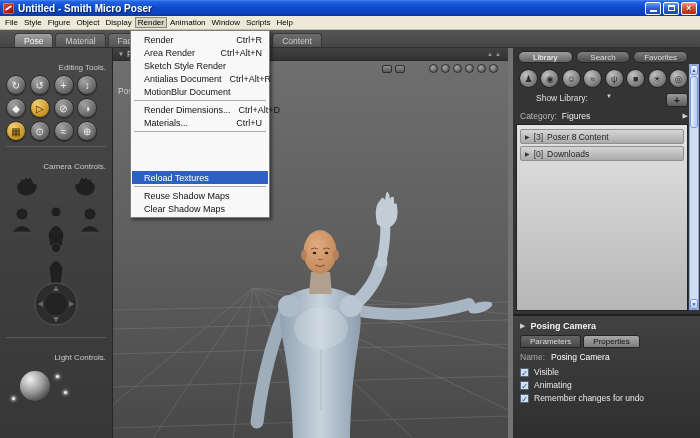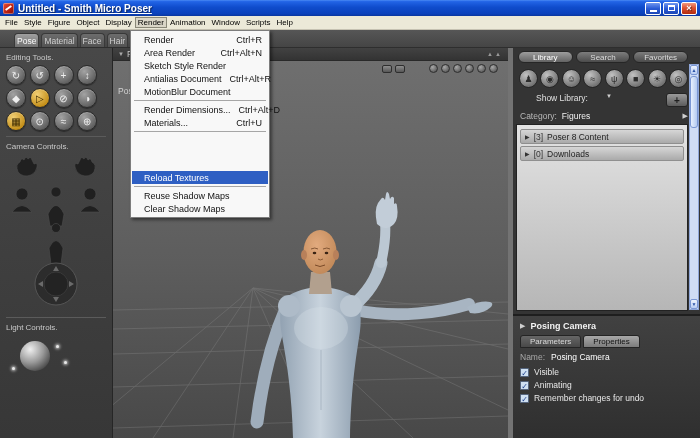--- a/index.html
+++ b/index.html
@@ -8,50 +8,50 @@
 
   
   .titlebar { height:16px; display:flex; align-items:center; padding:0 3px; gap:4px;
     background:linear-gradient(180deg,#4a8af4 0%,#2264e6 10%,#0f4ccc 45%,#0b42bc 85%,#0a379f 100%);
     color:#fff; font-size:10px; font-weight:bold; text-shadow:1px 1px 1px rgba(0,0,0,.55); }
   .app-icon { width:11px; height:11px; border-radius:2px; flex:0 0 auto;
     background:linear-gradient(135deg,#e8503a 0%,#b81e10 60%,#7e0d06 100%);
     box-shadow:inset 0 0 0 1px rgba(255,255,255,.35); position:relative; }
   .app-icon::after { content:""; position:absolute; left:2px; top:4.5px; width:7px; height:2px;
     background:#fff; transform:rotate(-35deg); }
-  .tb-title { flex:1; overflow:hidden; white-space:nowrap;text-decoration:underline; }
+  .tb-title { flex:1; overflow:hidden; white-space:nowrap; }
   .tb-buttons { display:flex; gap:2px; }
   .tb-btn { width:16px; height:13px; border-radius:2px; border:1px solid #fff;
     display:flex; align-items:center; justify-content:center; color:#fff; font-size:9px; line-height:1;
     background:linear-gradient(180deg,#6f96ef,#2a5bd6 50%,#1c46b5); cursor:default; }
   .tb-btn.close { background:linear-gradient(180deg,#f09980,#dd5332 45%,#b22b0e); }
   .min-glyph { width:7px; height:2px; background:#fff; margin-top:6px; }
   .max-glyph { width:7px; height:6px; border:1px solid #fff; border-top-width:2px; }
 
   
   .menubar { height:14px; background:#ece9d8; border-bottom:1px solid #c6c2b2;
     display:flex; align-items:center; padding-left:2px; font-size:8px; color:#000; }
   .mb-item { padding:1px 3px; white-space:nowrap; }
   .mb-item.active { background:#d9d5c6; border:1px solid #8a8878; padding:0 2px; }
 
   
   .tabstrip { height:18px; background:linear-gradient(#565656,#454545); border-bottom:1px solid #2e2e2e;
     display:flex; align-items:flex-end; gap:2px; padding-left:14px; }
-  .room-tab { height:14px; line-height:14px; padding:0 2px; font-size:8.5px; color:#cfcfcf;
+  .room-tab { height:14px; line-height:14px; padding:0 9px; font-size:8.5px; color:#cfcfcf;
     background:linear-gradient(#6d6d6d,#525252); border:1px solid #393939; border-bottom:none;
     border-radius:4px 4px 0 0; white-space:nowrap; }
   .room-tab.active { background:linear-gradient(#a0a0a0,#707070); color:#fafafa; }
 
   
   .content { display:flex; height:390px; }
 
   
   .left-sidebar { width:113px; flex:0 0 113px; background:linear-gradient(180deg,#484848,#373737);
     border-right:1px solid #262626; padding:3px 6px; display:flex; flex-direction:column; }
-  .panel-label { font-size:8px; color:#c9c9c9; margin:2px 0 3px; }
+  .panel-label { font-size:8px; color:#c9c9c9; margin:12px 0 3px;text-align:right; }
   .tools-grid { display:grid; grid-template-columns:repeat(4,1fr); gap:3px; width:92px; }
   .tool-btn { width:20px; height:20px; border-radius:50%; border:1px solid #2b2b2b;
     background:radial-gradient(circle at 35% 30%, #a3a3a3, #5e5e5e 75%);
     color:#eee; font-size:10px; display:flex; align-items:center; justify-content:center;
     box-shadow:inset 0 1px 1px rgba(255,255,255,.25), 0 1px 1px rgba(0,0,0,.4); }
   .tool-btn.gold { background:radial-gradient(circle at 35% 30%, #f2cf74, #c08a12 78%); color:#3c2a00; }
   .sb-divider { height:1px; background:#2a2a2a; border-bottom:1px solid #5b5b5b; margin:5px 0 3px; }
   .cam-svg { width:96px; height:158px; align-self:center; }
   .light-area { position:relative; height:46px; margin-top:2px; }
   .light-sphere { position:absolute; left:14px; top:4px; width:30px; height:30px; border-radius:50%;

